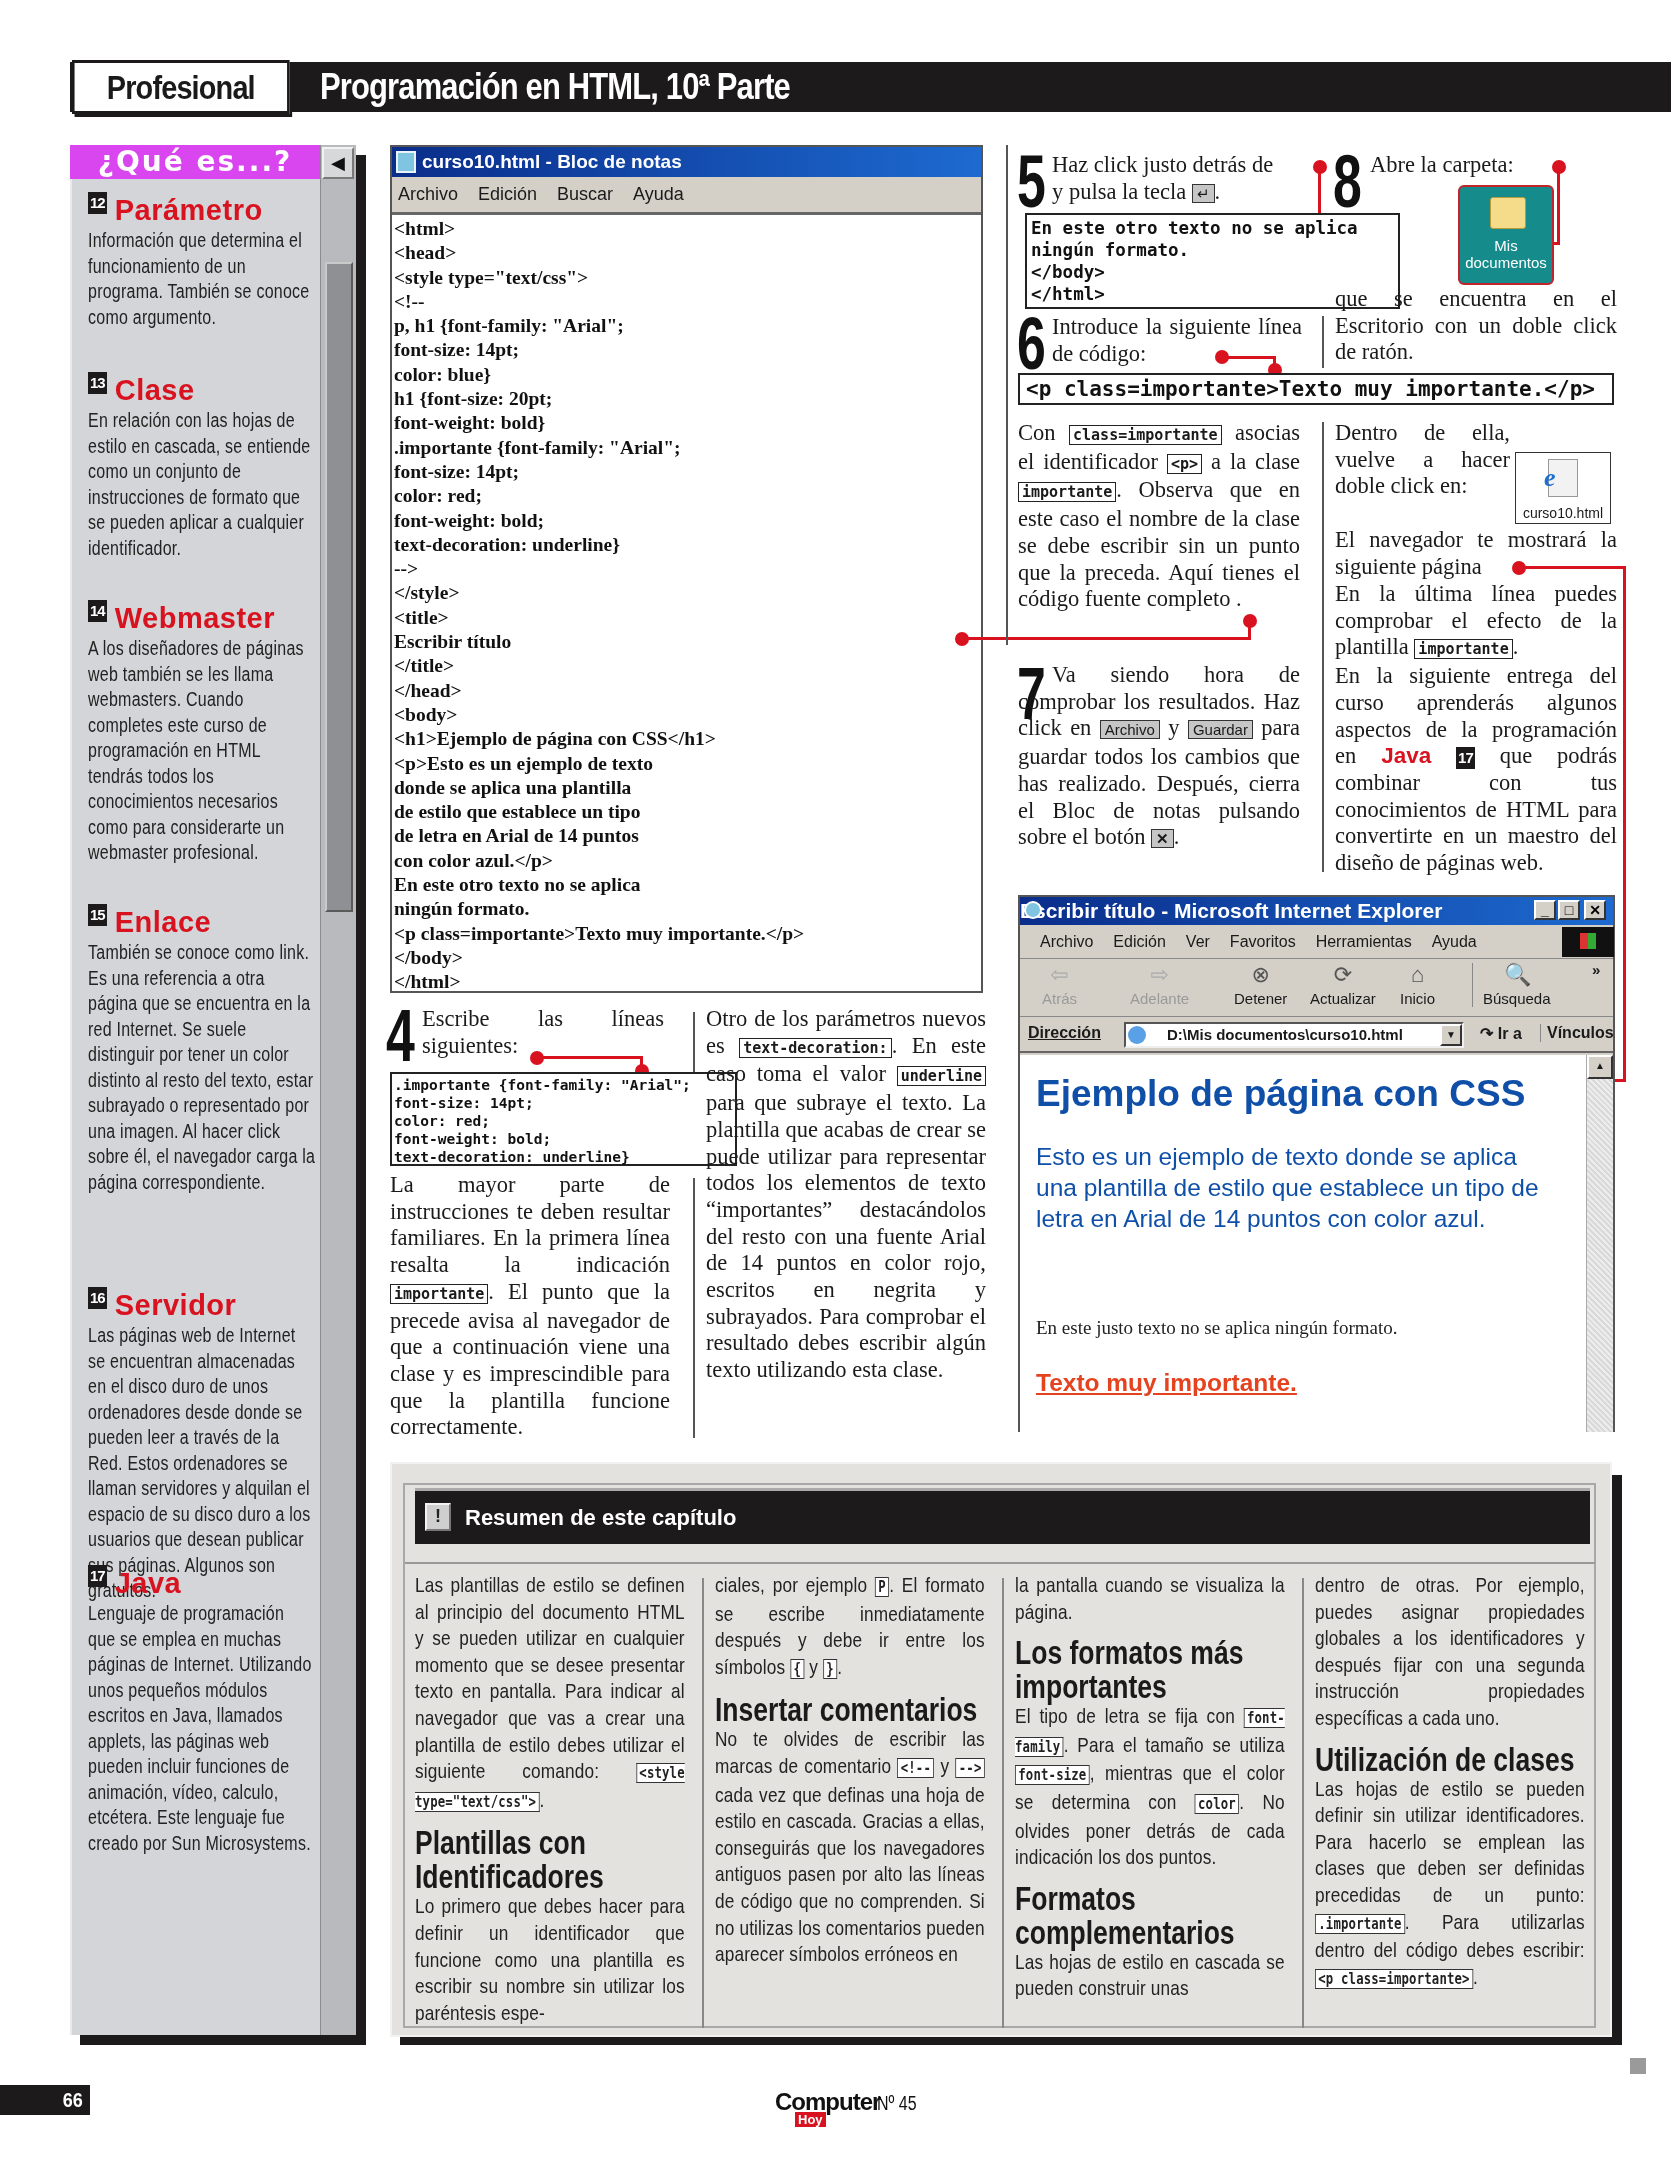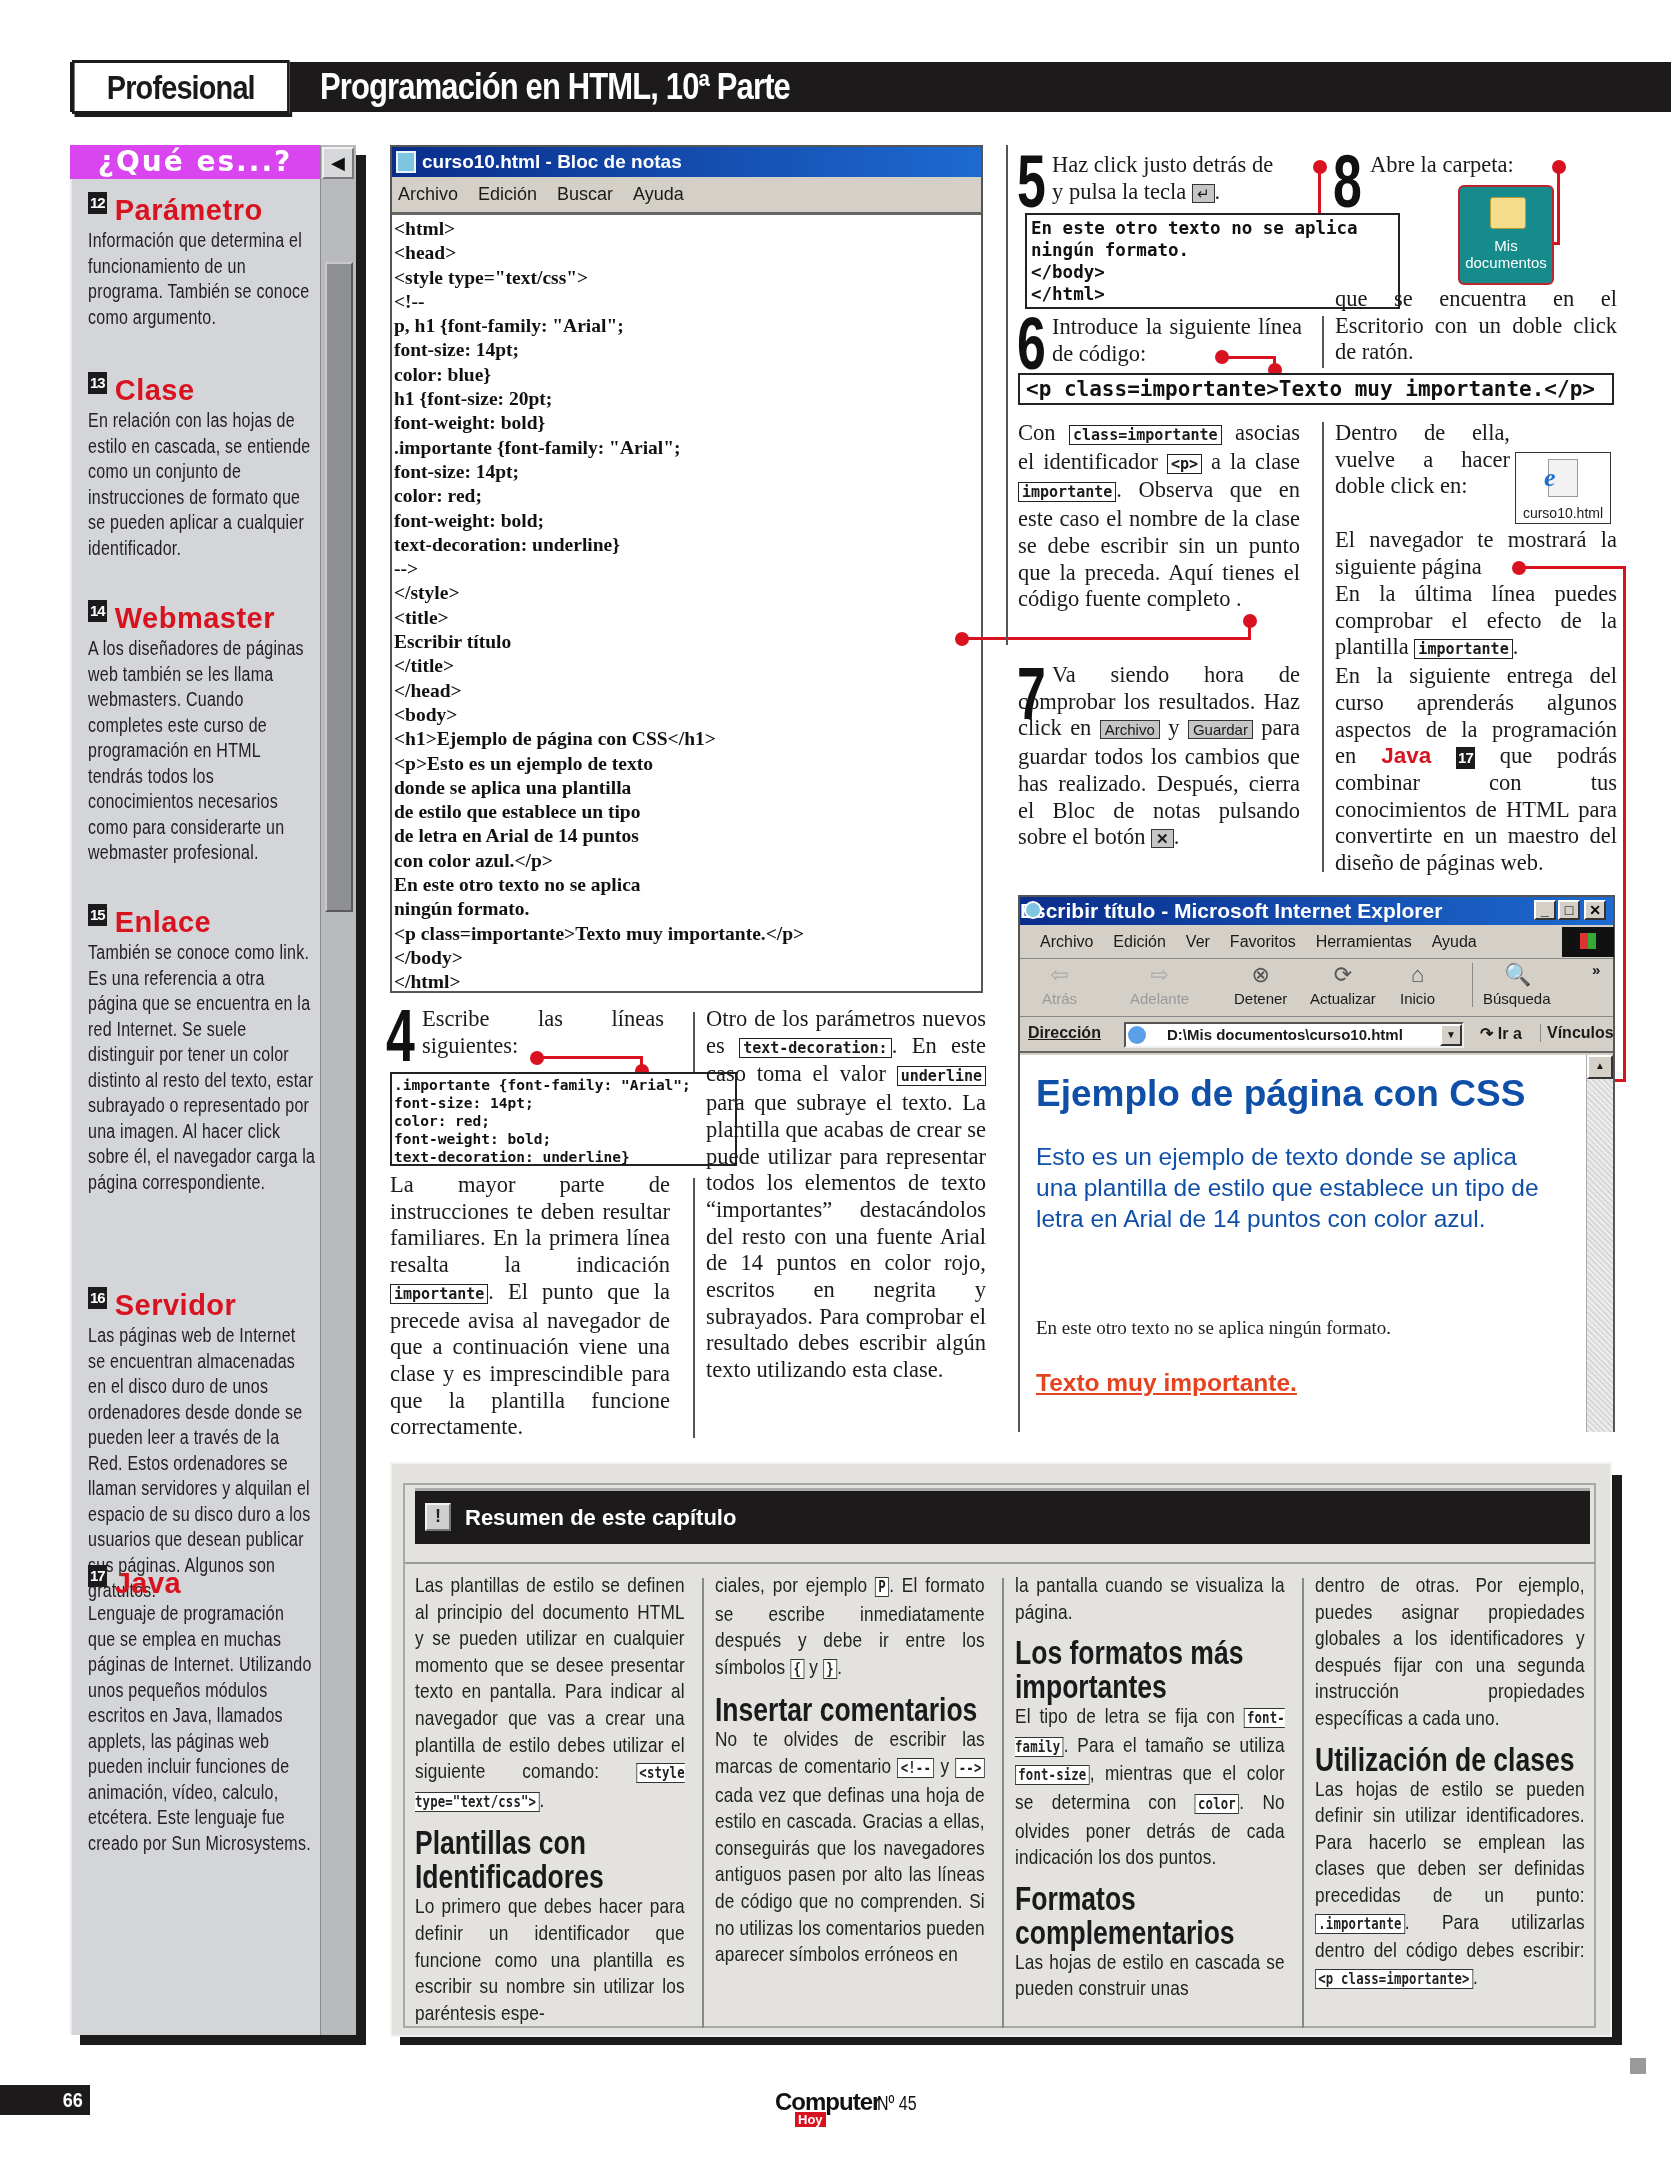--- a/index.html
+++ b/index.html
@@ -358,21 +358,21 @@
     </div>
     <div class="abs" style="left:108px; top:9px; width:18px; height:18px; border-radius:50%; background:#5aa0e6;"></div>
     <div class="abs" id="ie-address-drop">▼</div>
     <span style="position:absolute; left:460px; top:7px;">↷ <span>Ir a</span></span>
     <span style="position:absolute; left:520px; top:7px; border-left:1px solid #888; padding-left:6px;">Vínculos</span>
   </div>
 
   <div class="abs" id="ie-viewport">
     <div class="abs" id="ie-h1">Ejemplo de página con CSS</div>
     <div class="abs" id="ie-p">Esto es un ejemplo de texto donde se aplica una plantilla de estilo que establece un tipo de letra en Arial de 14 puntos con color azul.</div>
-    <div class="abs" id="ie-plain">En este otro texto no se aplica ningún formato.</div>
+    <div class="abs" id="ie-plain">En este justo texto no se aplica ningún formato.</div>
     <div class="abs" id="ie-important">Texto muy importante.</div>
   </div>
   <div class="abs" id="ie-vscroll">
     <div class="abs" id="ie-vscroll-up">▲</div>
   </div>
 </div>
 
 <div class="abs" id="summary-shadow"></div>
 <div class="abs" id="summary"></div>
 <div class="abs" id="summary-inner"></div>

